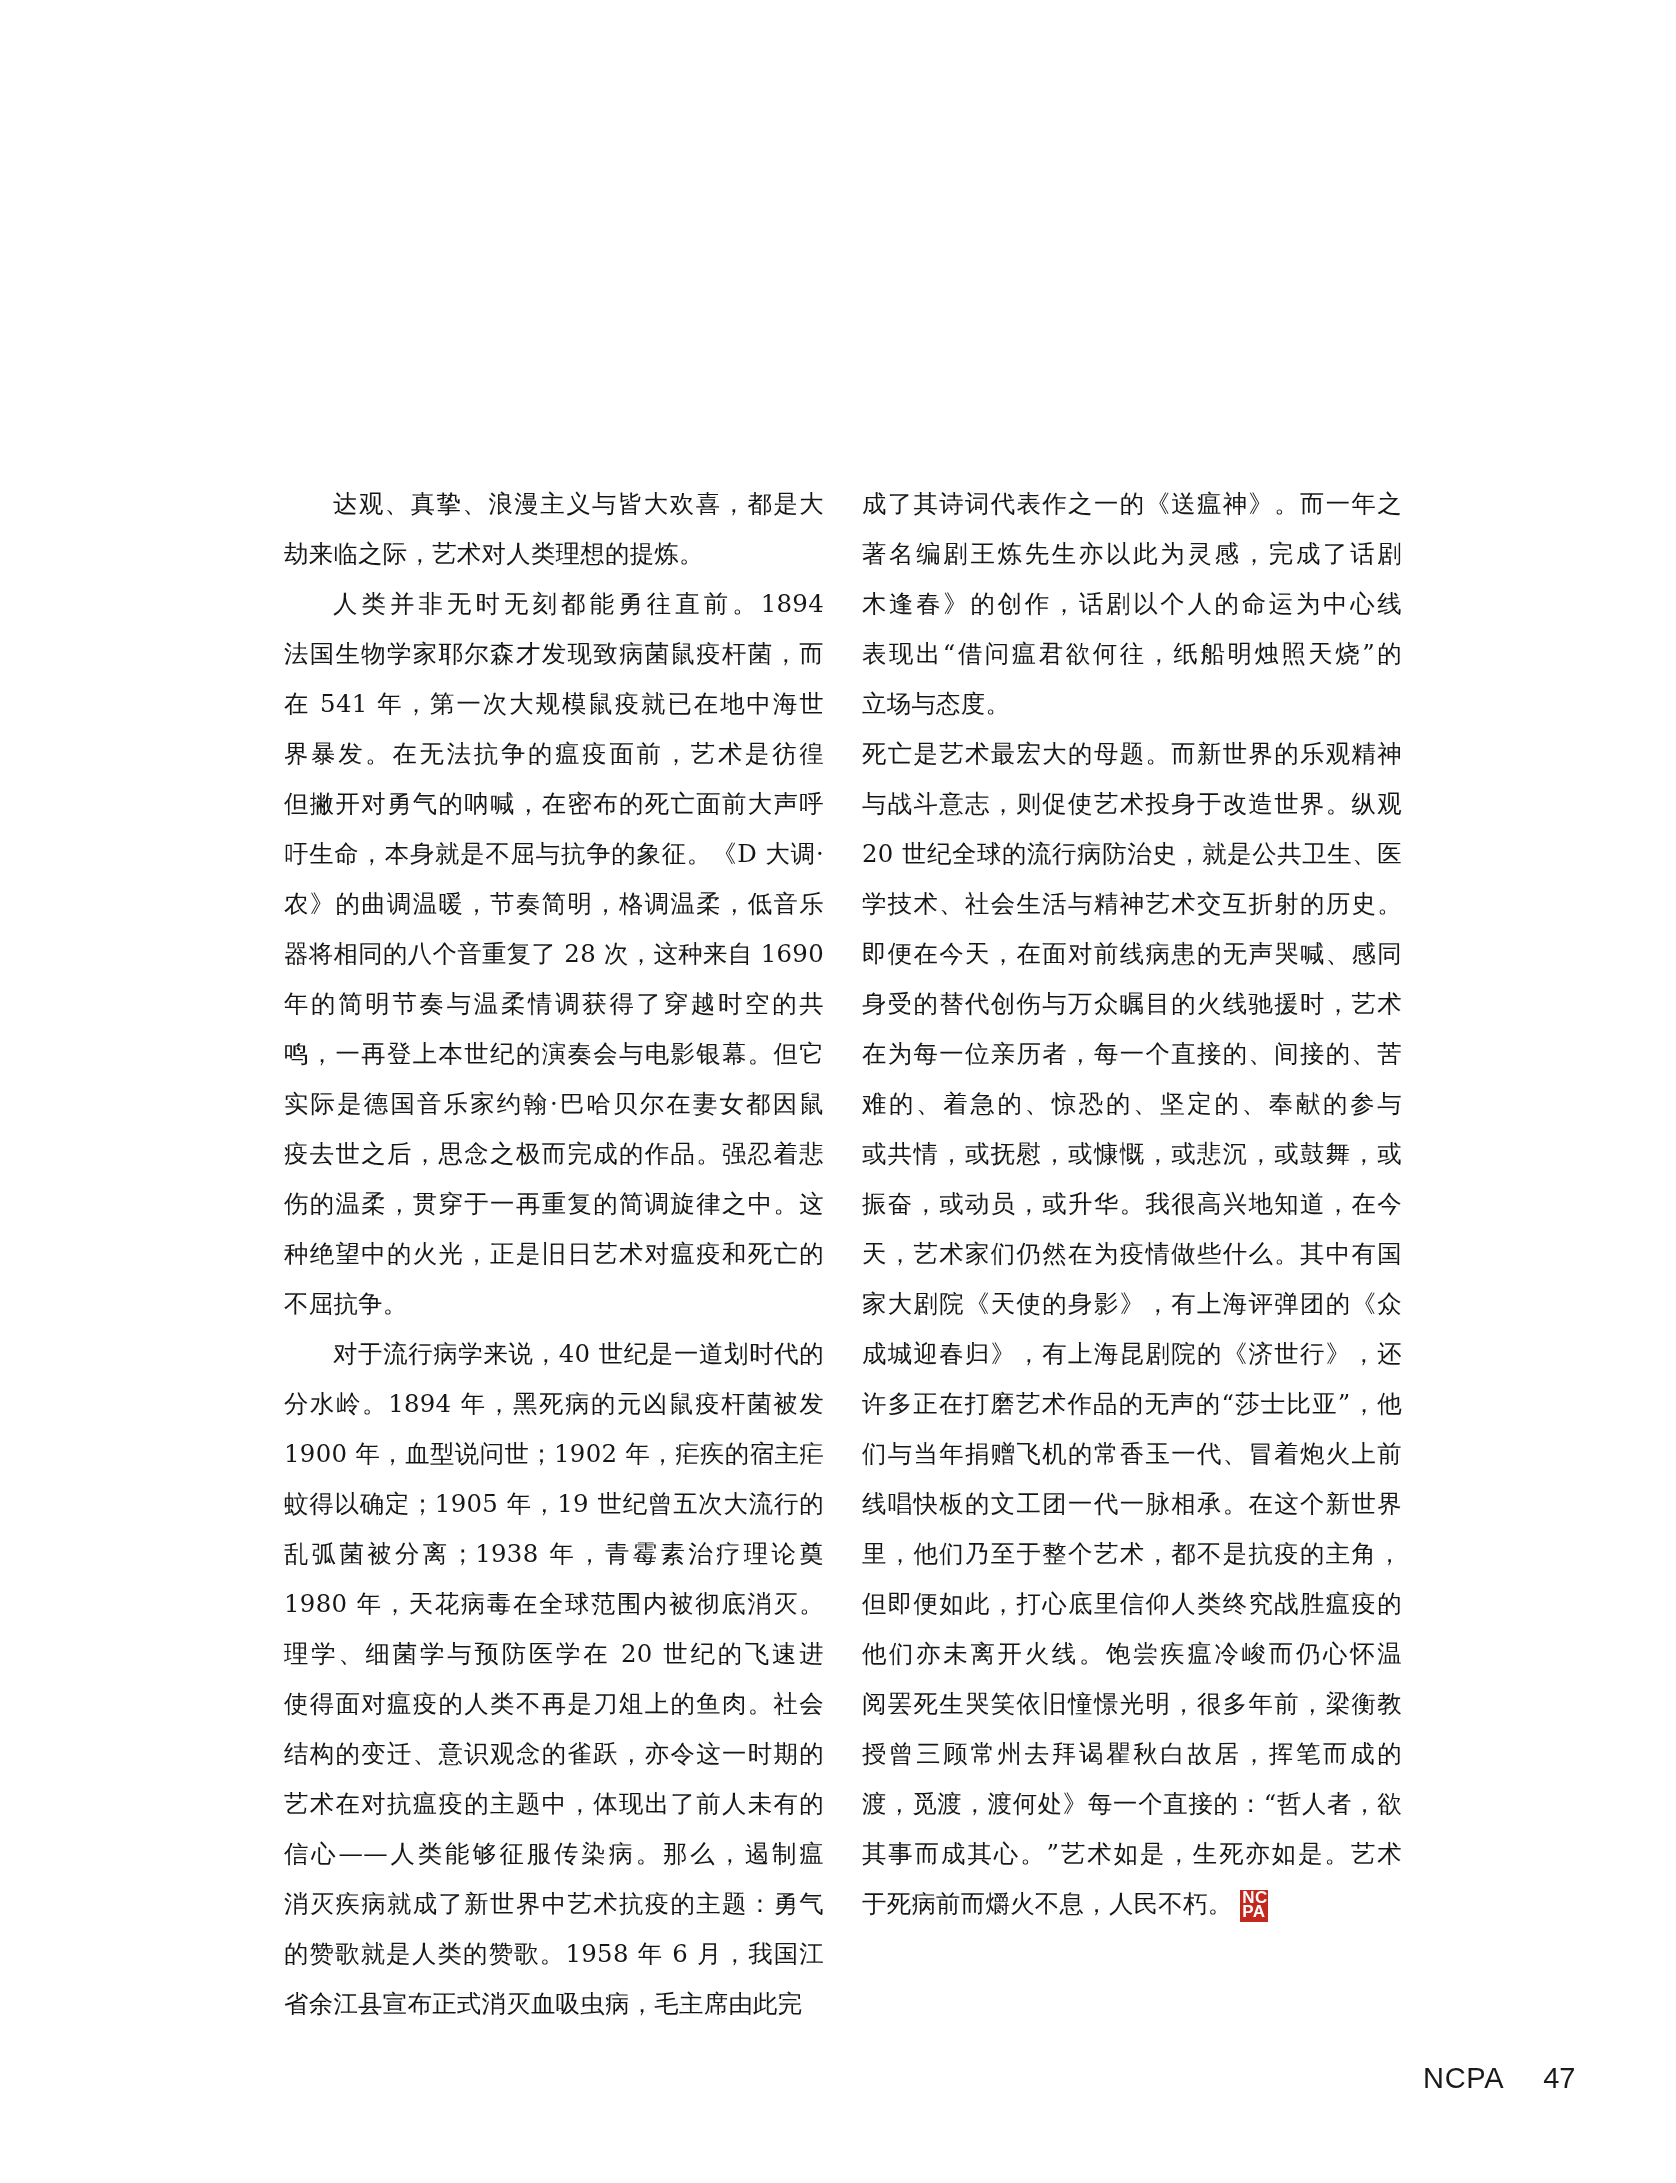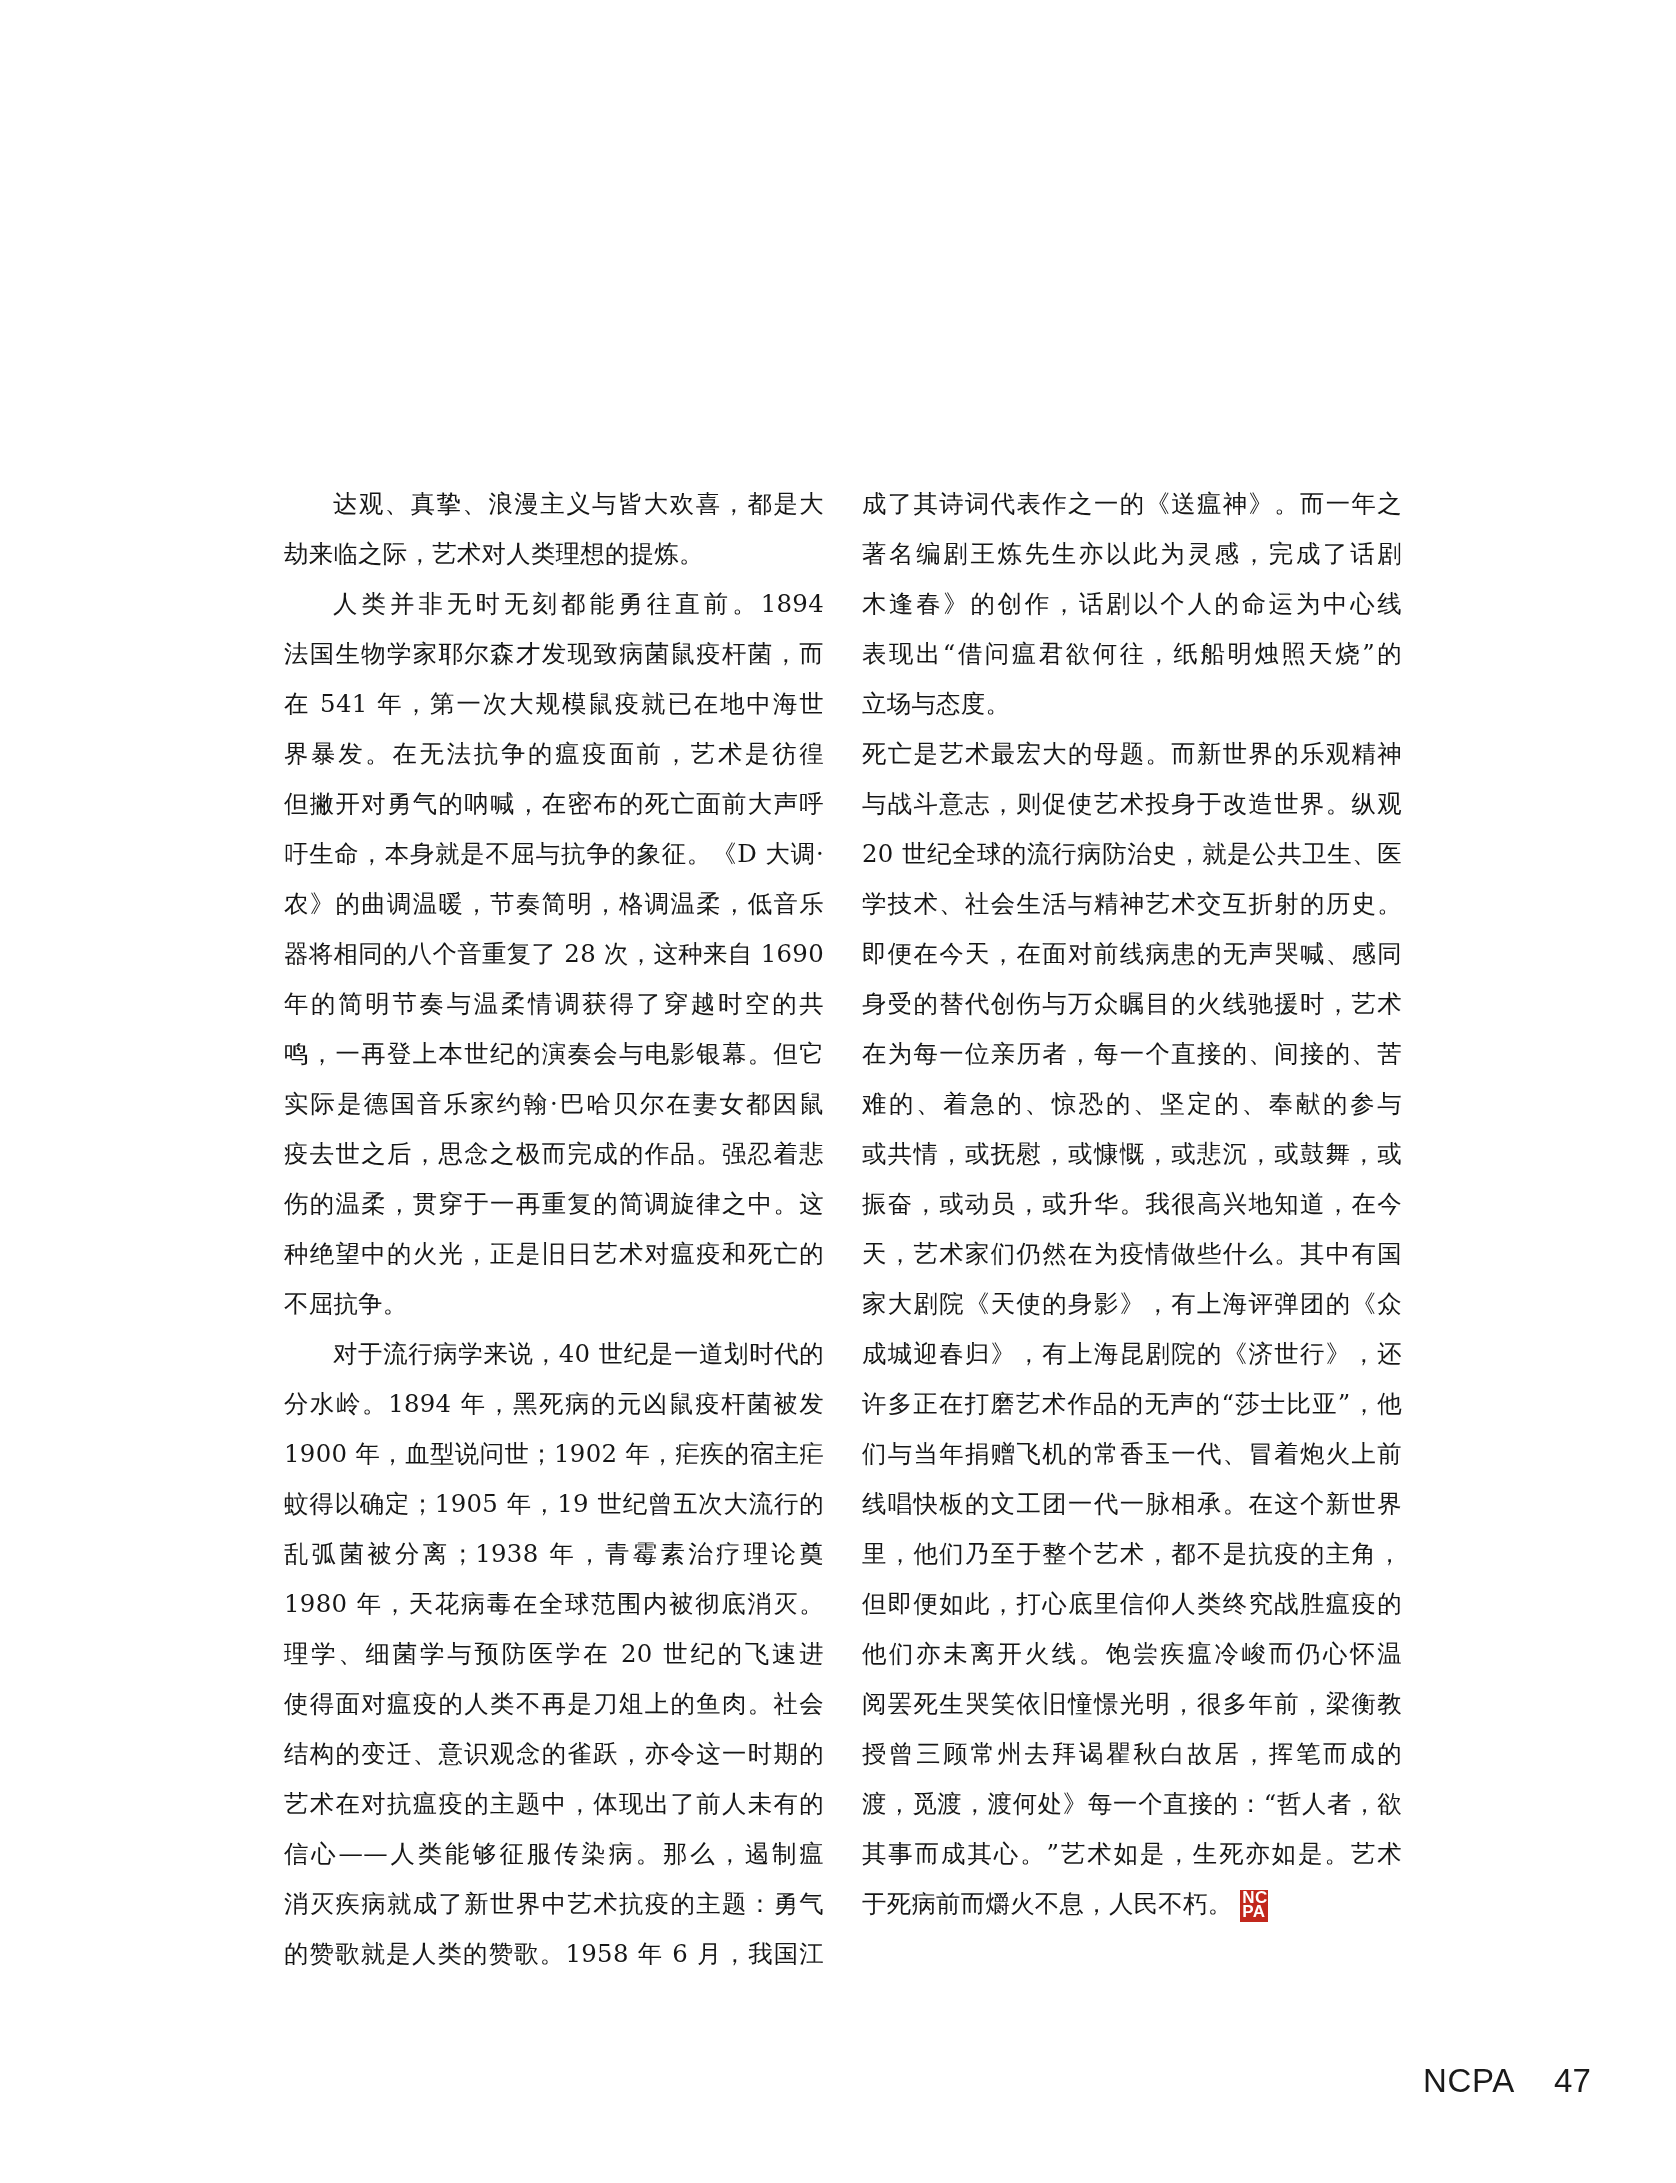--- a/index.html
+++ b/index.html
@@ -56,21 +56,21 @@
     font-size: 17px;
     line-height: 14.5px;
     color: #ffffff;
     letter-spacing: 0.3px;
   }
   .footer {
     position: absolute;
     top: 2062px;
     left: 1423px;
     font-family: "Liberation Sans", sans-serif;
-    font-size: 33px;
+    font-size: 29px;
     color: #1a1a1a;
     display: flex;
     align-items: baseline;
   }
   .footer .mag { letter-spacing: 0.7px; }
   .footer .num { margin-left: 39px; }
 </style>
 </head>
 <body>
 
@@ -100,20 +100,21 @@
       <div class="line">蚊得以确定；1905 年，19 世纪曾五次大流行的霍</div>
       <div class="line">乱弧菌被分离；1938 年，青霉素治疗理论奠基；</div>
       <div class="line">1980 年，天花病毒在全球范围内被彻底消灭。病</div>
       <div class="line">理学、细菌学与预防医学在 20 世纪的飞速进步，</div>
       <div class="line">使得面对瘟疫的人类不再是刀俎上的鱼肉。社会</div>
       <div class="line">结构的变迁、意识观念的雀跃，亦令这一时期的</div>
       <div class="line">艺术在对抗瘟疫的主题中，体现出了前人未有的</div>
       <div class="line">信心——人类能够征服传染病。那么，遏制瘟疫、</div>
       <div class="line">消灭疾病就成了新世界中艺术抗疫的主题：勇气</div>
       <div class="line">的赞歌就是人类的赞歌。1958 年 6 月，我国江西</div>
+      <div class="line end">省余江县宣布正式消灭血吸虫病，毛主席由此完</div>
     </div>
 
   <div class="column right">
       <div class="line">成了其诗词代表作之一的《送瘟神》。而一年之后，</div>
       <div class="line">著名编剧王炼先生亦以此为灵感，完成了话剧《枯</div>
       <div class="line">木逢春》的创作，话剧以个人的命运为中心线索，</div>
       <div class="line">表现出“借问瘟君欲何往，纸船明烛照天烧”的</div>
       <div class="line end">立场与态度。</div>
       <div class="line">死亡是艺术最宏大的母题。而新世界的乐观精神</div>
       <div class="line">与战斗意志，则促使艺术投身于改造世界。纵观</div>

